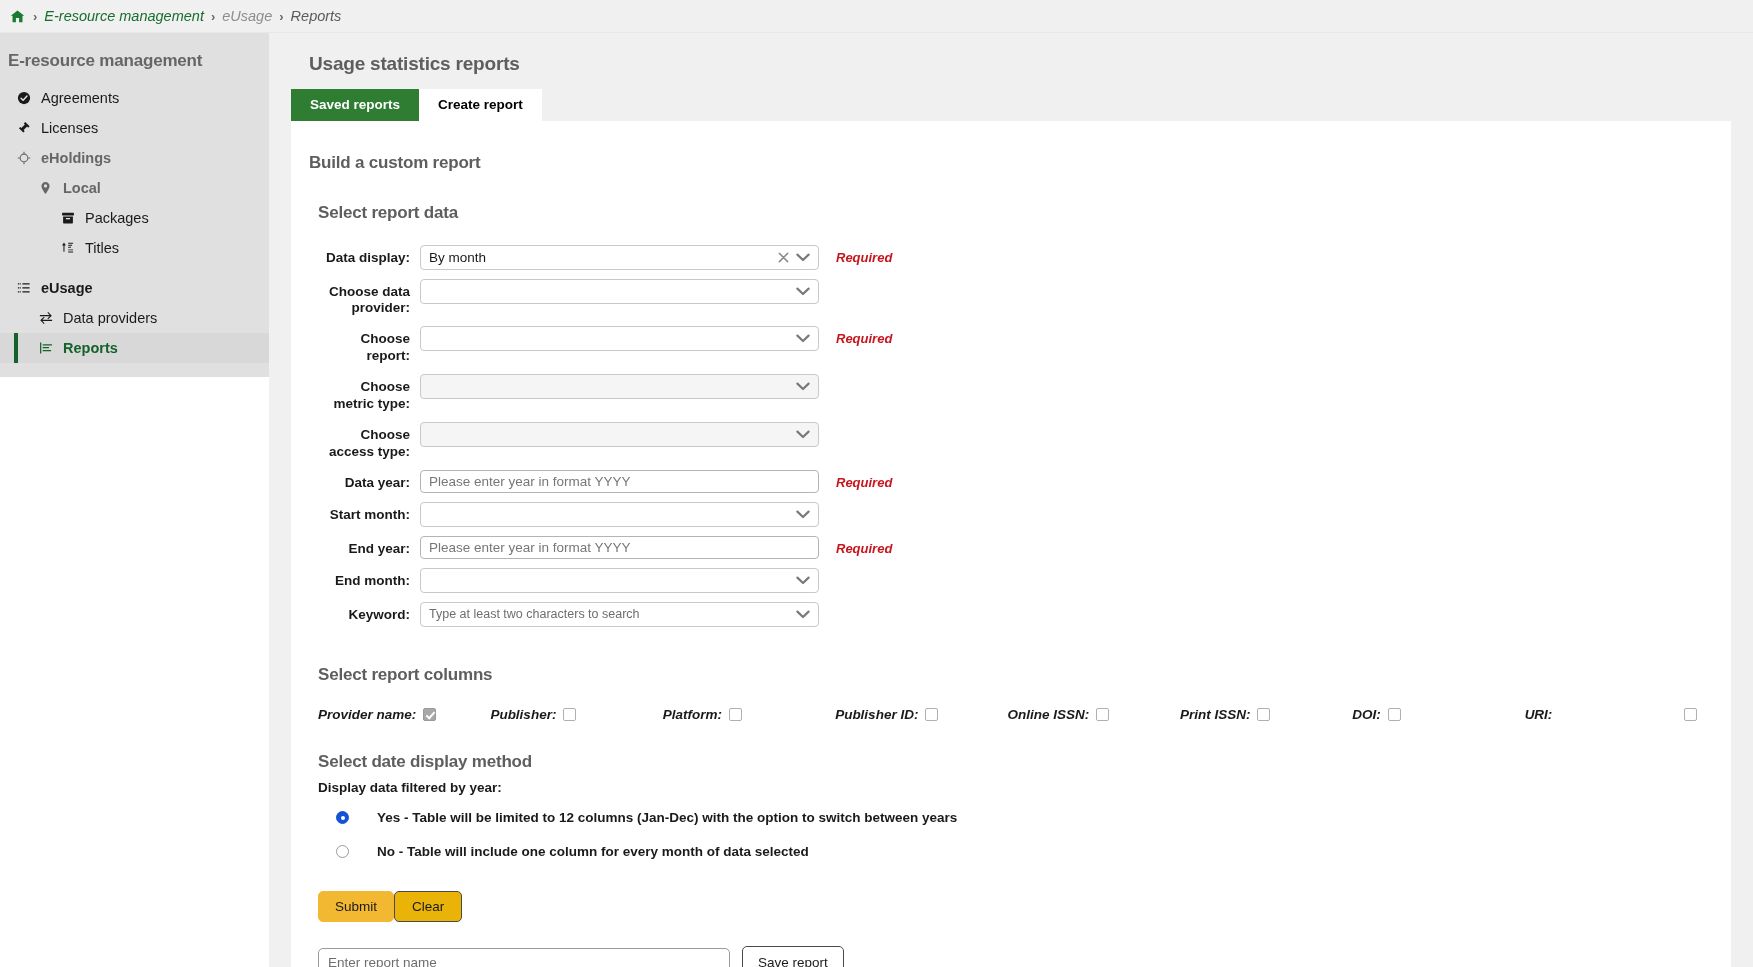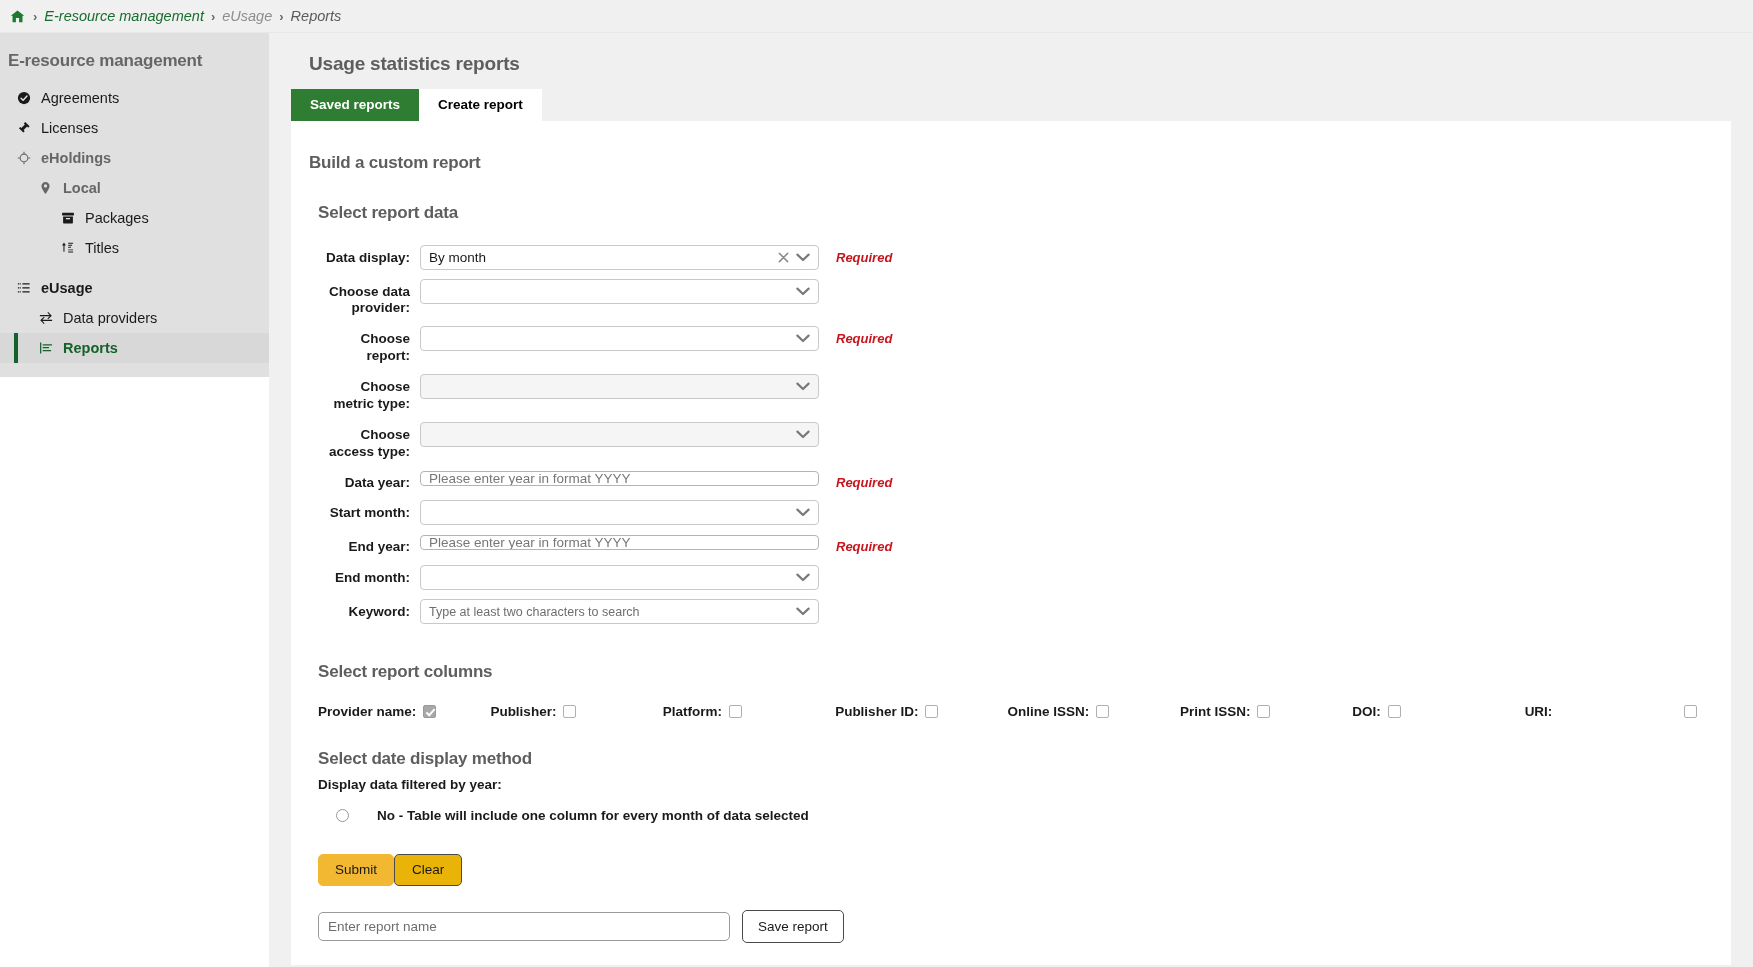--- a/index.html
+++ b/index.html
@@ -200,21 +200,21 @@
     align-items: center;
     cursor: pointer;
   }
   .ctl.disabled { background: #f5f5f5; cursor: default; }
   .ctl .ctl-value { color: #1a1a1a; font-size: 13.5px; }
   .ctl .ctl-placeholder { color: #6e6e6e; font-size: 13.5px; }
   .ctl.small-ph .ctl-placeholder { font-size: 12.5px; }
 
   .ctl-input {
     width: 100%;
-    height: 15px;
+    height: 23px;
     border: 1px solid #b4b4b4;
     border-radius: 4px;
     background: #ffffff;
     font-family: "Liberation Sans", sans-serif;
     font-size: 13.5px;
     color: #1a1a1a;
     padding: 0 8px;
     outline: none;
   }
   .ctl-input::placeholder { color: #777777; opacity: 1; }
@@ -263,20 +263,21 @@
     display: flex;
     align-items: center;
     white-space: nowrap;
   }
   .col-cell.right-align { justify-content: space-between; padding-right: 14px; }
   .col-label {
     font-weight: bold;
     font-size: 13.5px;
     margin-right: 7px;
     color: #1a1a1a;
+    font-style: italic;
   }
   .cbx {
     width: 13px; height: 13px;
     border: 1px solid #b0b0b0;
     border-radius: 2px;
     background: #ffffff;
     display: inline-block;
     position: relative;
     cursor: pointer;
   }
@@ -714,20 +715,24 @@
           <div class="col-cell right-align">
             <span class="col-label">URI:</span>
             <span class="cbx"></span>
           </div>
         </div>
 
         <h3 id="select-date-method-head" class="section-head">Select date display method</h3>
 
         <div id="radio-intro">Display data filtered by year:</div>
 
+        <div class="radio-row" style="margin-bottom:8px;">
+          <span class="rdo selected"></span>
+          <span class="radio-text">Yes - Table will be limited to 12 columns (Jan-Dec) with the option to switch between years</span>
+        </div>
         <div class="radio-row">
           <span class="rdo"></span>
           <span class="radio-text">No - Table will include one column for every month of data selected</span>
         </div>
 
         <div id="actions-row">
           <button class="btn" id="btn-submit">Submit</button>
           <button class="btn" id="btn-clear">Clear</button>
         </div>
 

